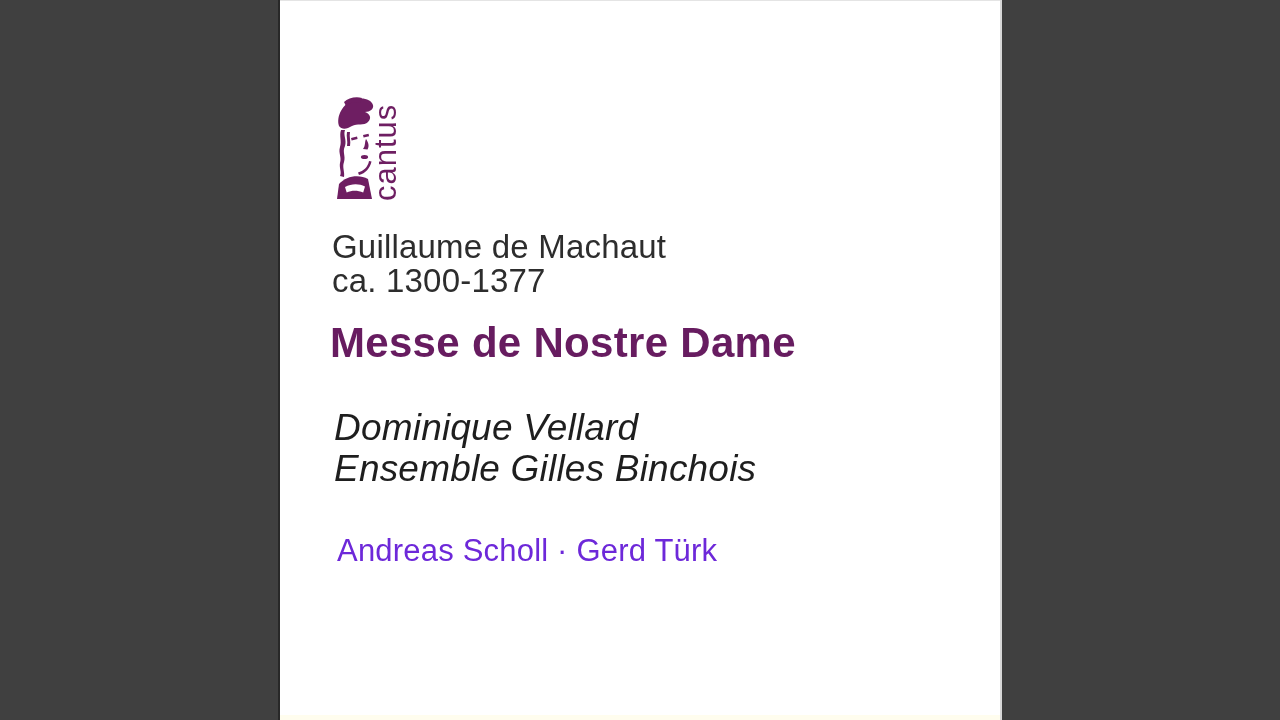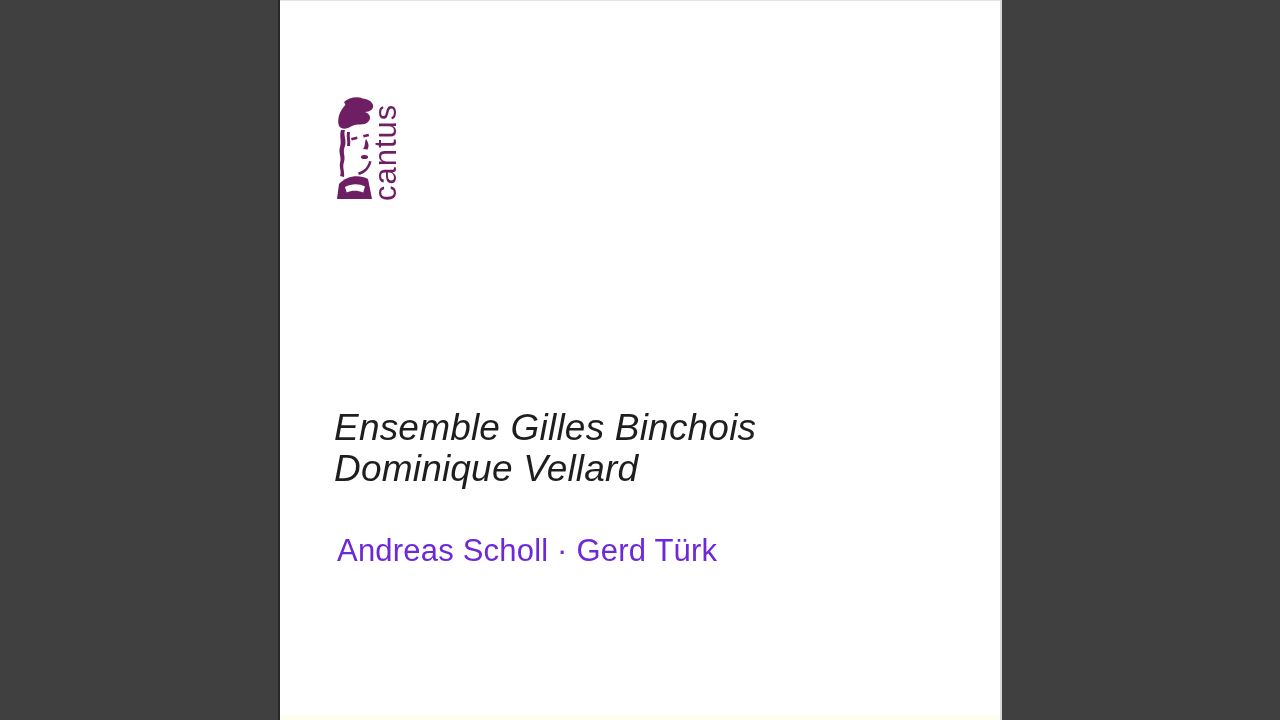--- a/index.html
+++ b/index.html
@@ -139,25 +139,30 @@
         <path d="M33 65 c-1 6 -5.5 10 -11 11.5 l1 2.6 c6.5 -1.5 11 -7 12.5 -13.5 Z"></path>
 
         <path d="M3 88 C10 80 23 78 32 83 L36 103 L1 103 Z"></path>
       </g>
 
       <path fill="#ffffff" d="M9 91 c6.5 -3.5 14 -3.5 20 -0.5 l-1.8 6 c-5.5 -2.2 -11.5 -2.2 -16.5 0 Z"></path>
     </svg>
 
     <div class="logo-wordmark">cantus</div>
 
+    <div class="composer-block">
+      <div>Guillaume de Machaut</div>
+      <div>ca. 1300-1377</div>
+    </div>
 
+    <div class="album-title">Messe de Nostre Dame</div>
 
     <div class="performers-block">
+      <div>Dominique Vellard</div>
       <div>Ensemble Gilles Binchois</div>
-      <div>Dominique Vellard</div>
     </div>
 
     <div class="soloists-block">
       <div>Andreas Scholl · Gerd Türk</div>
     </div>
 
     <div class="bottom-strip"></div>
   </div>
 </div>
 

